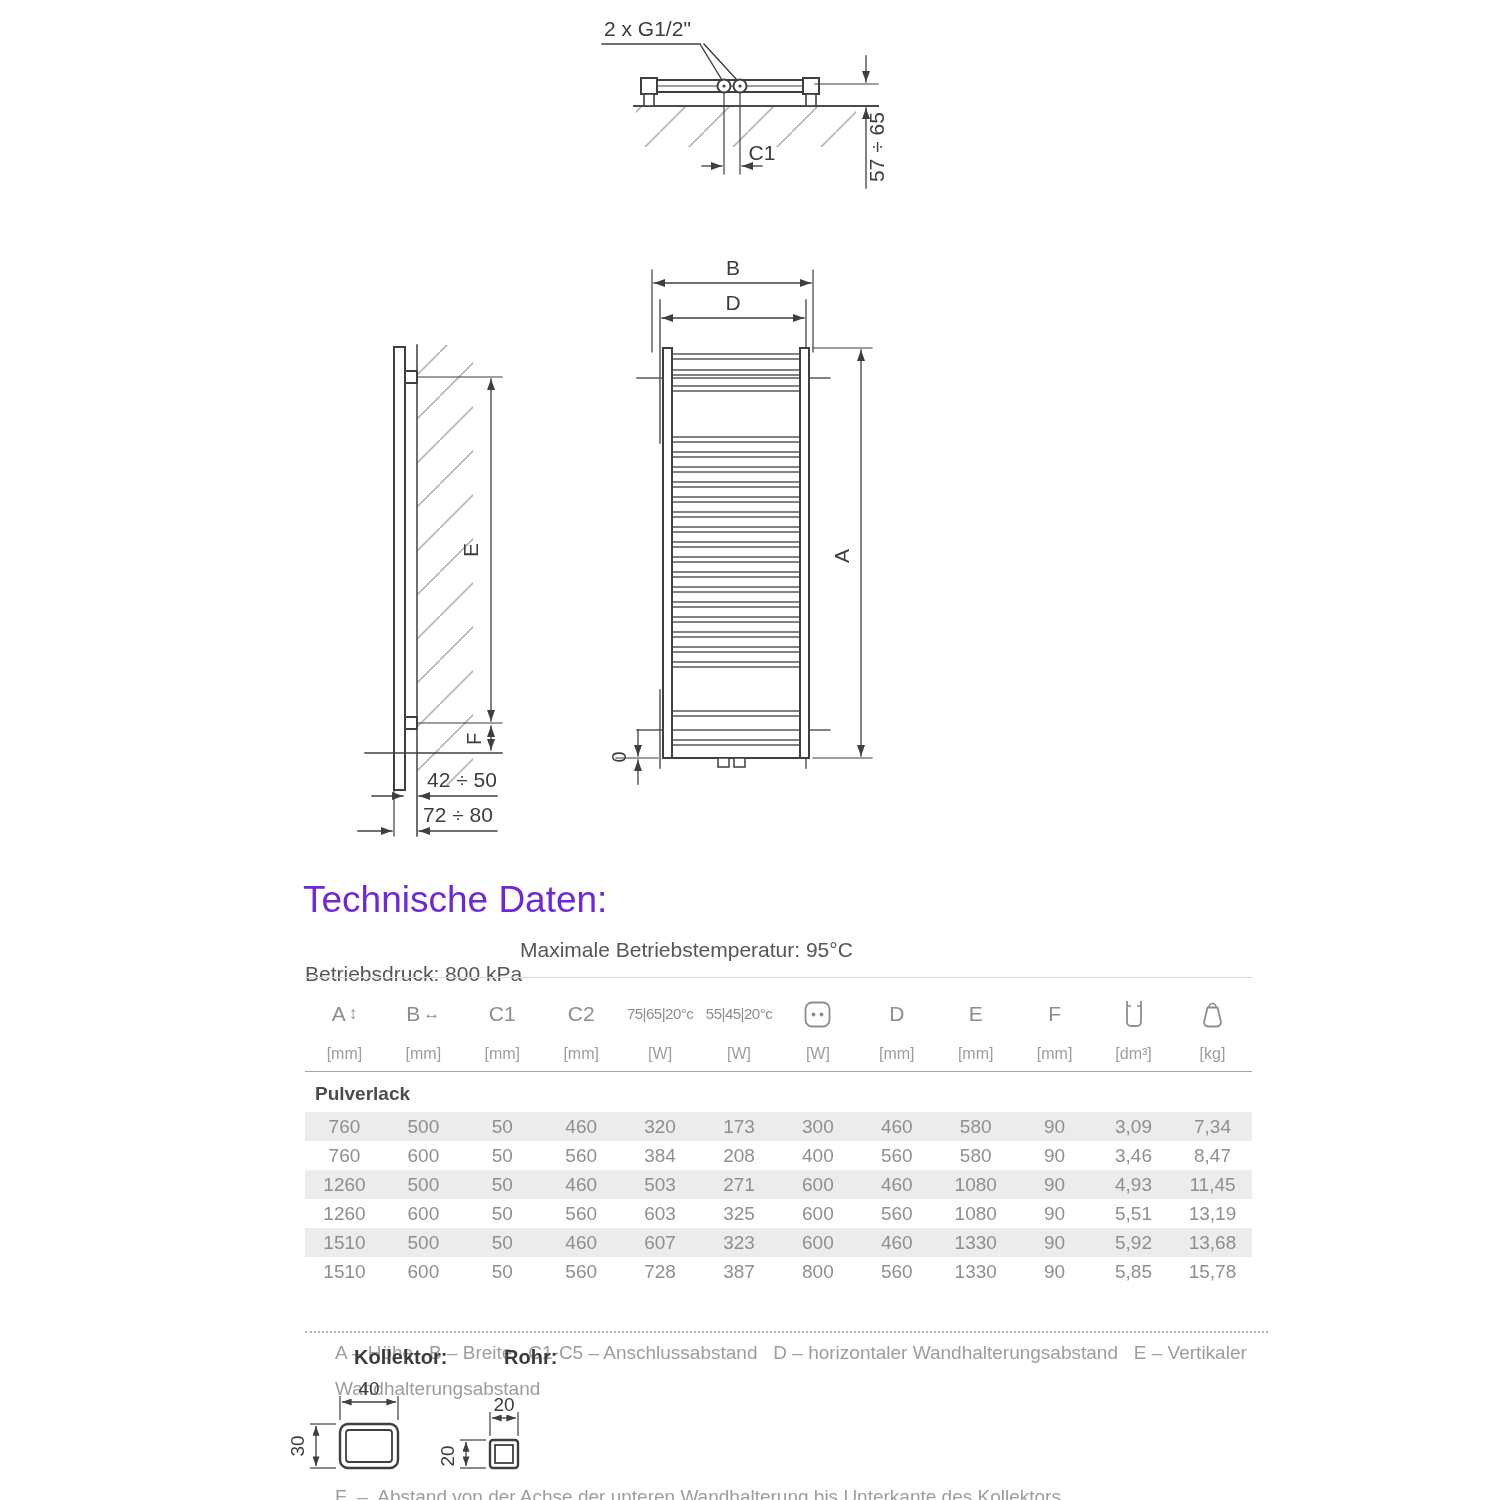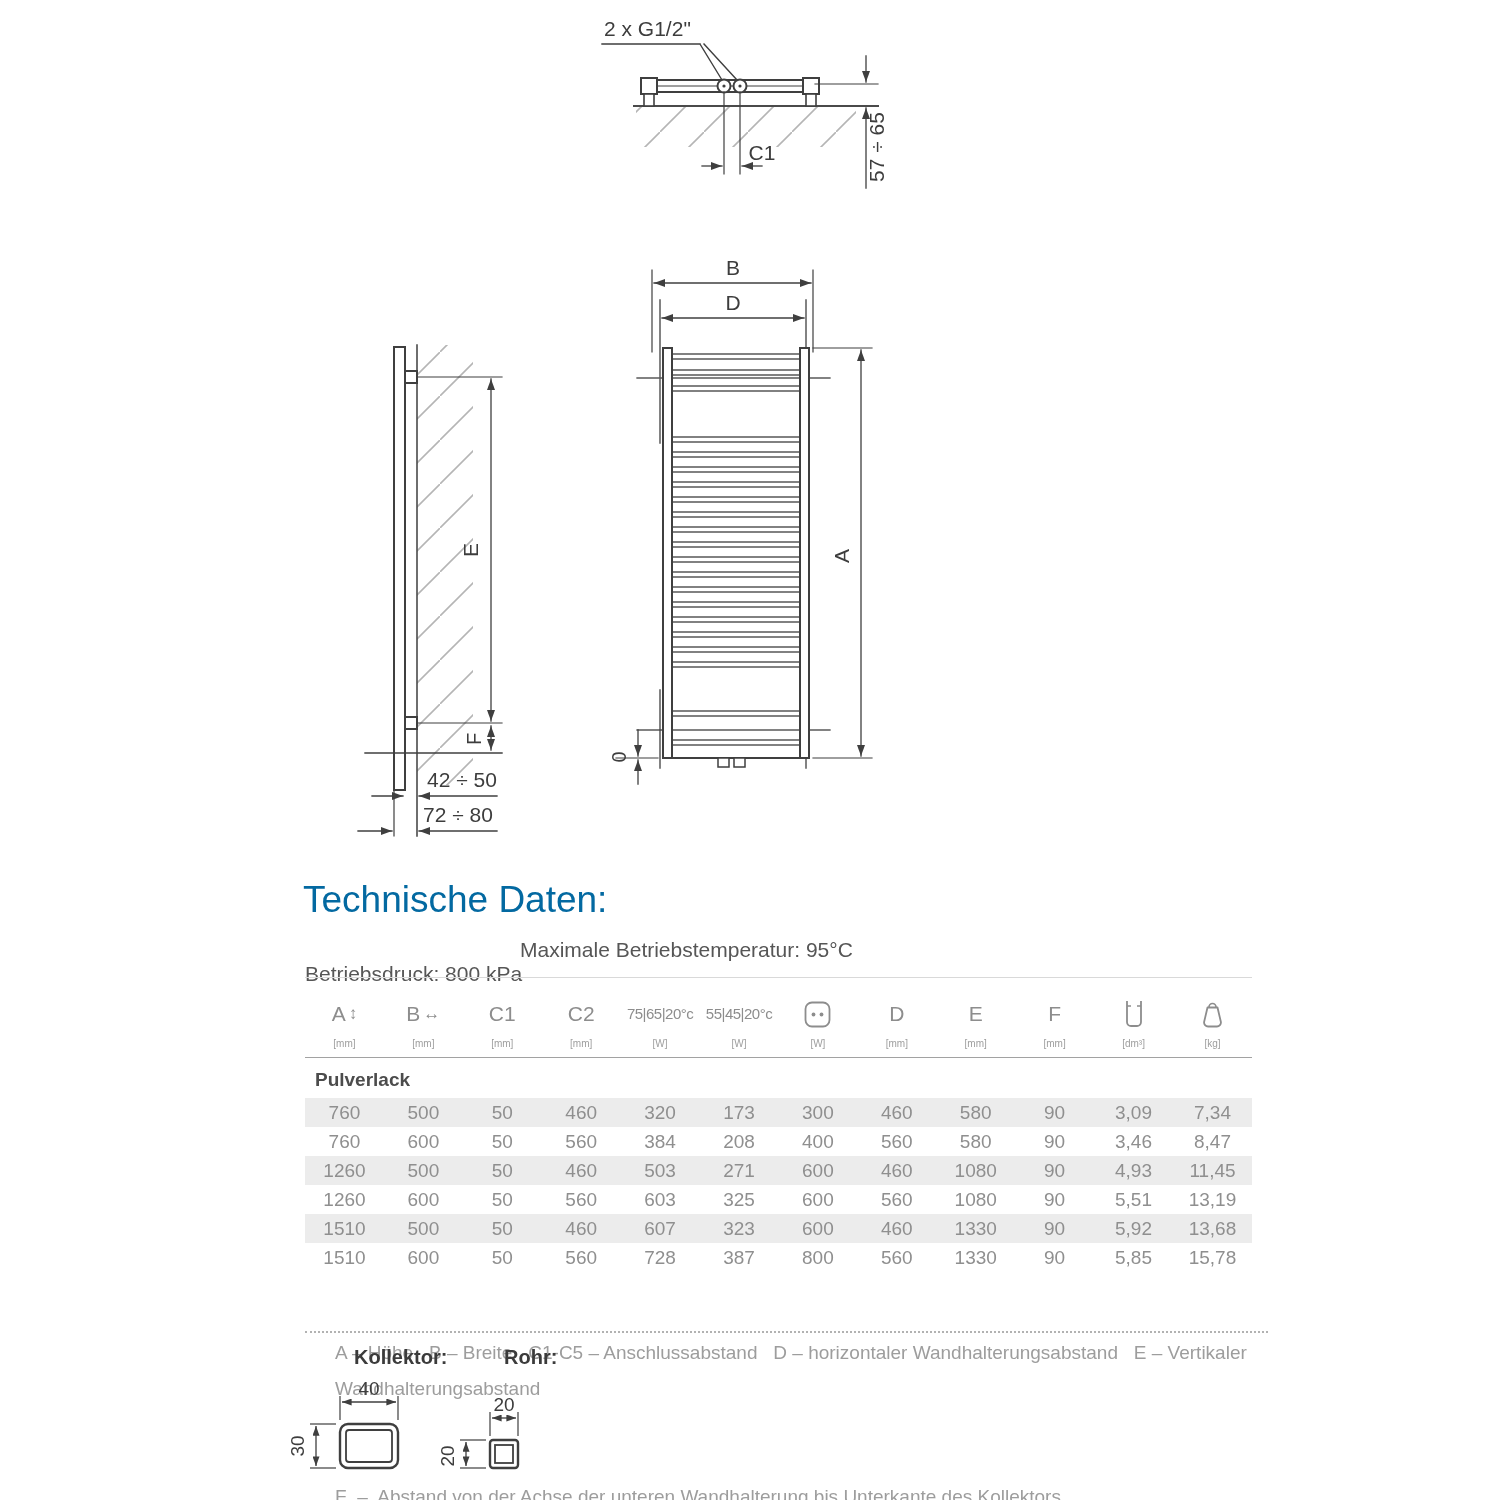--- a/index.html
+++ b/index.html
@@ -1,32 +1,32 @@
 <!DOCTYPE html>
 <html><head>
 <meta charset="utf-8">
 <style>
   html,body{margin:0;padding:0;background:#fff;}
   #page{position:relative;width:1500px;height:1500px;background:#fff;overflow:hidden;
         font-family:"Liberation Sans","DejaVu Sans",sans-serif;color:#3a3a3a;}
   svg text{font-family:"Liberation Sans","DejaVu Sans",sans-serif;}
   .abs{position:absolute;}
-  #title{left:303px;top:880px;font-size:37px;line-height:1.1;font-weight:400;color:#0369a1;}
+  #title{left:303px;top:880px;font-size:37px;line-height:1.1;font-weight:400;color:#6d28d9;}
   .info{top:938px;font-size:21px;color:#565656;}
   #info-pressure{left:305px;margin-top:24px;}
   #info-temp{left:520px;}
   #top-rule{left:305px;top:977px;width:947px;border-top:1px solid #d9d9d9;height:0;}
 
   
   #spec-table-wrap{left:305px;top:988px;width:947px;}
   table{border-collapse:collapse;width:947px;table-layout:fixed;}
   thead th{padding:12px 0 8px 0;border-bottom:1.5px solid #a2a2a2;font-weight:400;vertical-align:top;}
   .h-main{font-size:21px;color:#8d8d8d;line-height:26px;height:28px;display:flex;align-items:center;justify-content:center;gap:3px;}
   .h-temp{font-size:15px;letter-spacing:-0.5px;}
-  .h-unit{font-size:10px;color:#9e9e9e;margin-top:10px;text-align:center;}
+  .h-unit{font-size:16px;color:#9e9e9e;margin-top:17px;text-align:center;}
   .group-row td{font-size:19px;color:#4c4c4c;text-align:left;padding:7px 0 4px 10px;font-weight:700;}
   tbody td{font-size:19px;color:#8f8f8f;text-align:center;height:29px;padding:0;}
   tr.shaded{background:#ececec;}
 
   #legend{left:335px;top:1263px;width:1000px;font-size:19px;color:#9d9d9d;line-height:36px;white-space:pre-wrap;}
   #dotted-rule{left:305px;top:1331px;width:963px;border-top:2px dotted #b2b2b2;height:0;}
   .profile-label{top:1346px;font-size:20px;font-weight:700;color:#3b3b3b;}
   #kollektor-label{left:335px;margin-left:19px;}
   #rohr-label{left:472px;margin-left:32px;}
   .icon-svg{display:block;margin:0 auto;}

